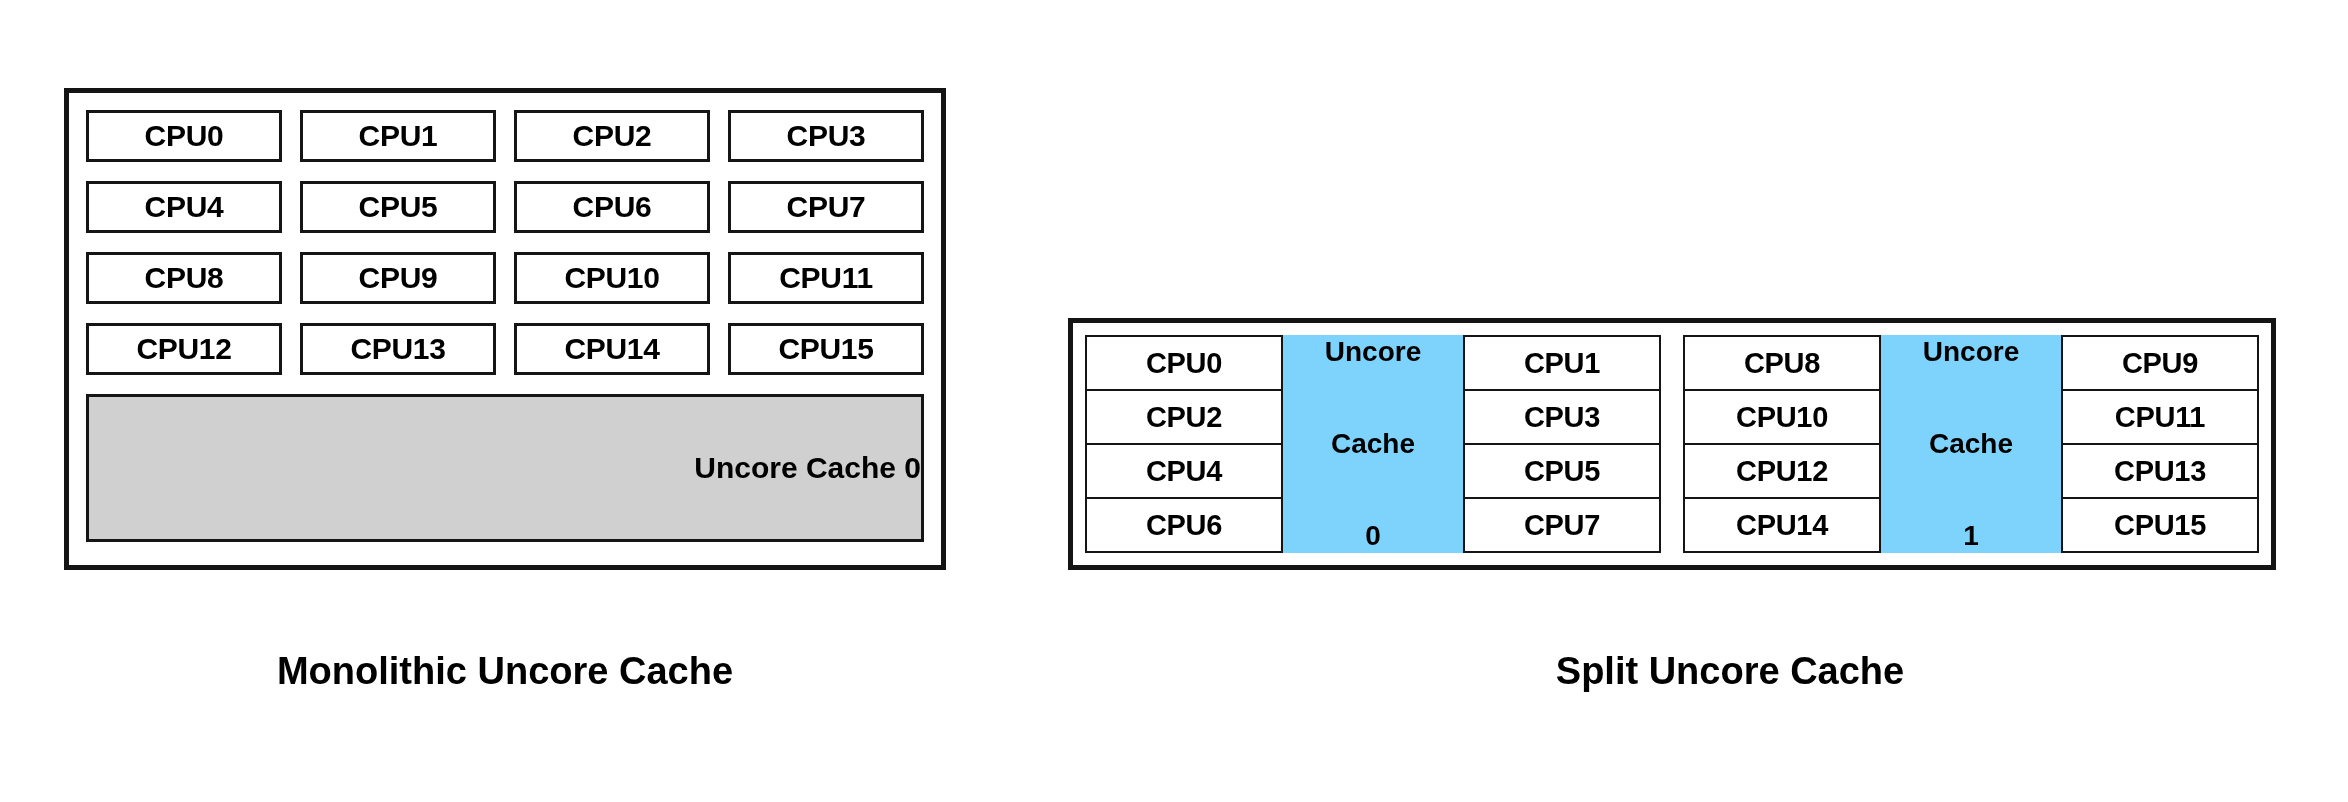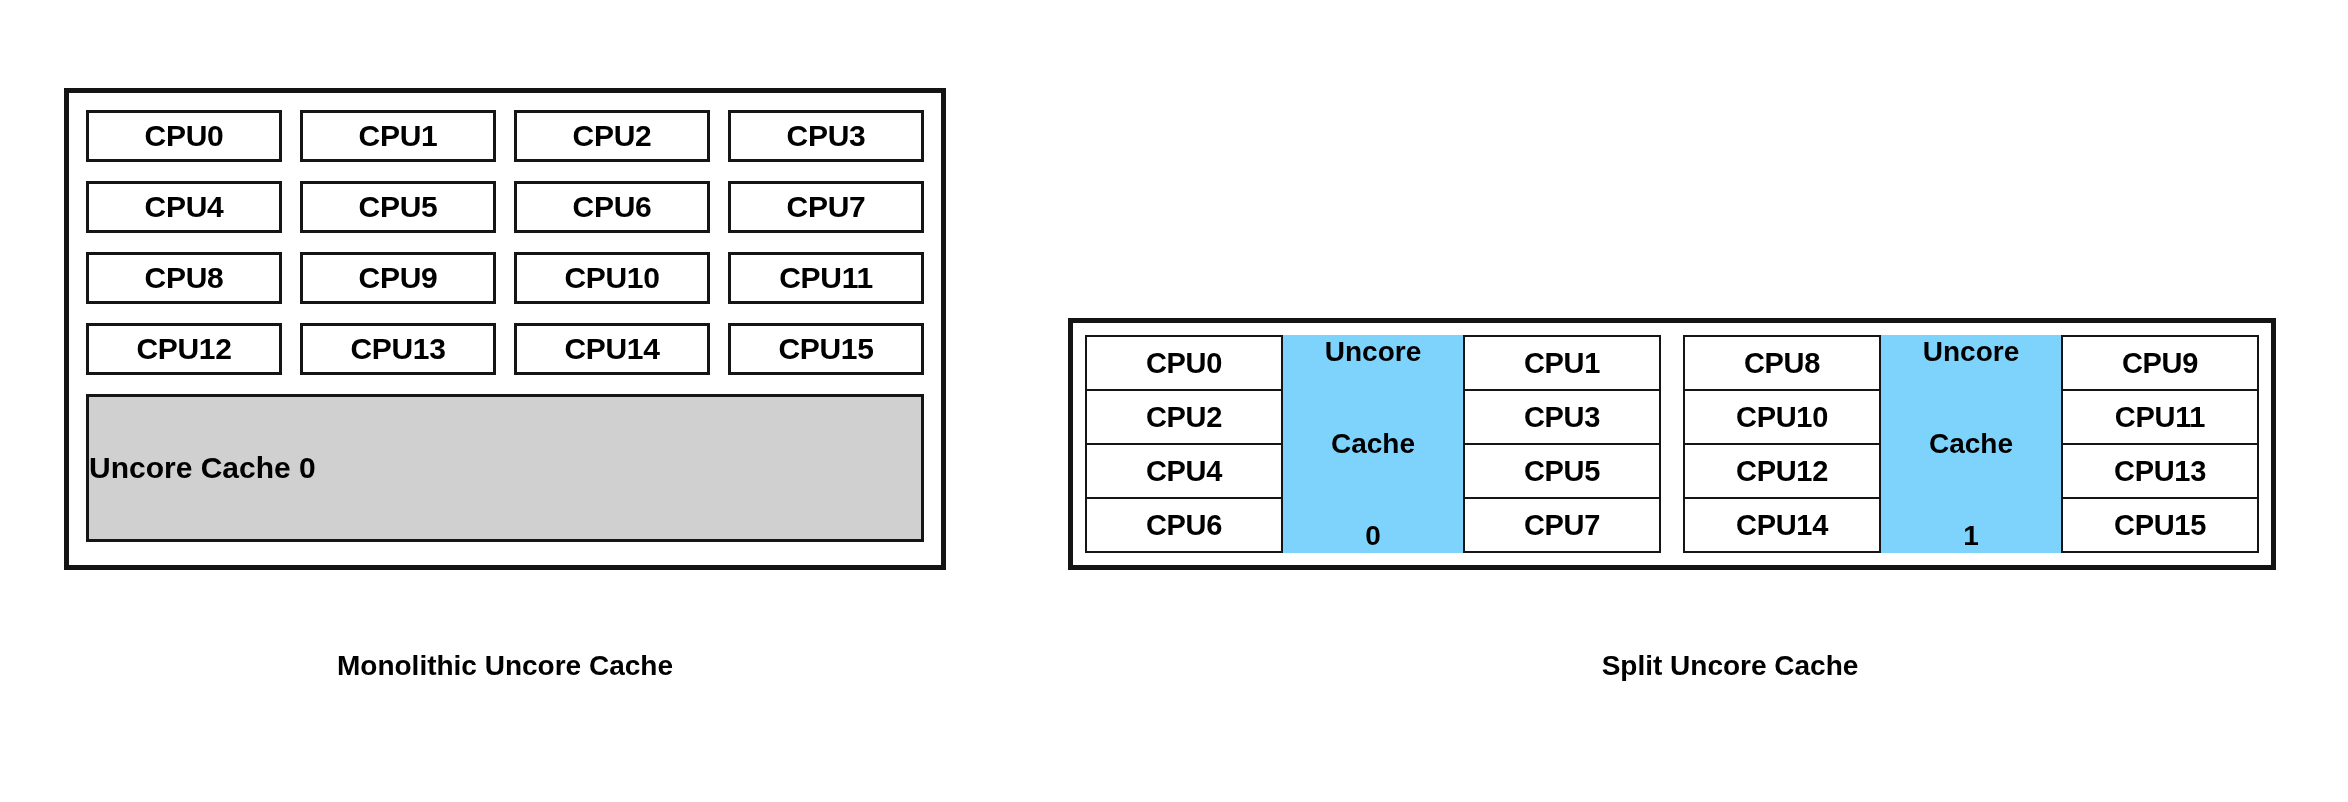--- a/index.html
+++ b/index.html
@@ -58,21 +58,21 @@
     position: absolute;
     left: 22px;
     right: 22px;
     top: 306px;
     height: 148px;
     box-sizing: border-box;
     border: 3px solid #151515;
     background: #d0d0d0;
     display: flex;
     align-items: center;
-    justify-content: flex-start;
+    justify-content: flex-end;
     font-size: 30px;
     font-weight: bold;
   }
 
   
   #split-figure {
     position: absolute;
     left: 1068px;
     top: 318px;
     width: 1208px;
@@ -132,21 +132,21 @@
     justify-content: space-between;
     font-size: 28px;
     font-weight: bold;
     line-height: 1.22;
     text-align: center;
   }
 
   
   .figure-caption {
     position: absolute;
-    font-size: 28px;
+    font-size: 38px;
     font-weight: bold;
     text-align: center;
     white-space: nowrap;
   }
   #monolithic-caption {
     left: 64px;
     width: 882px;
     top: 650px;
   }
   #split-caption {

